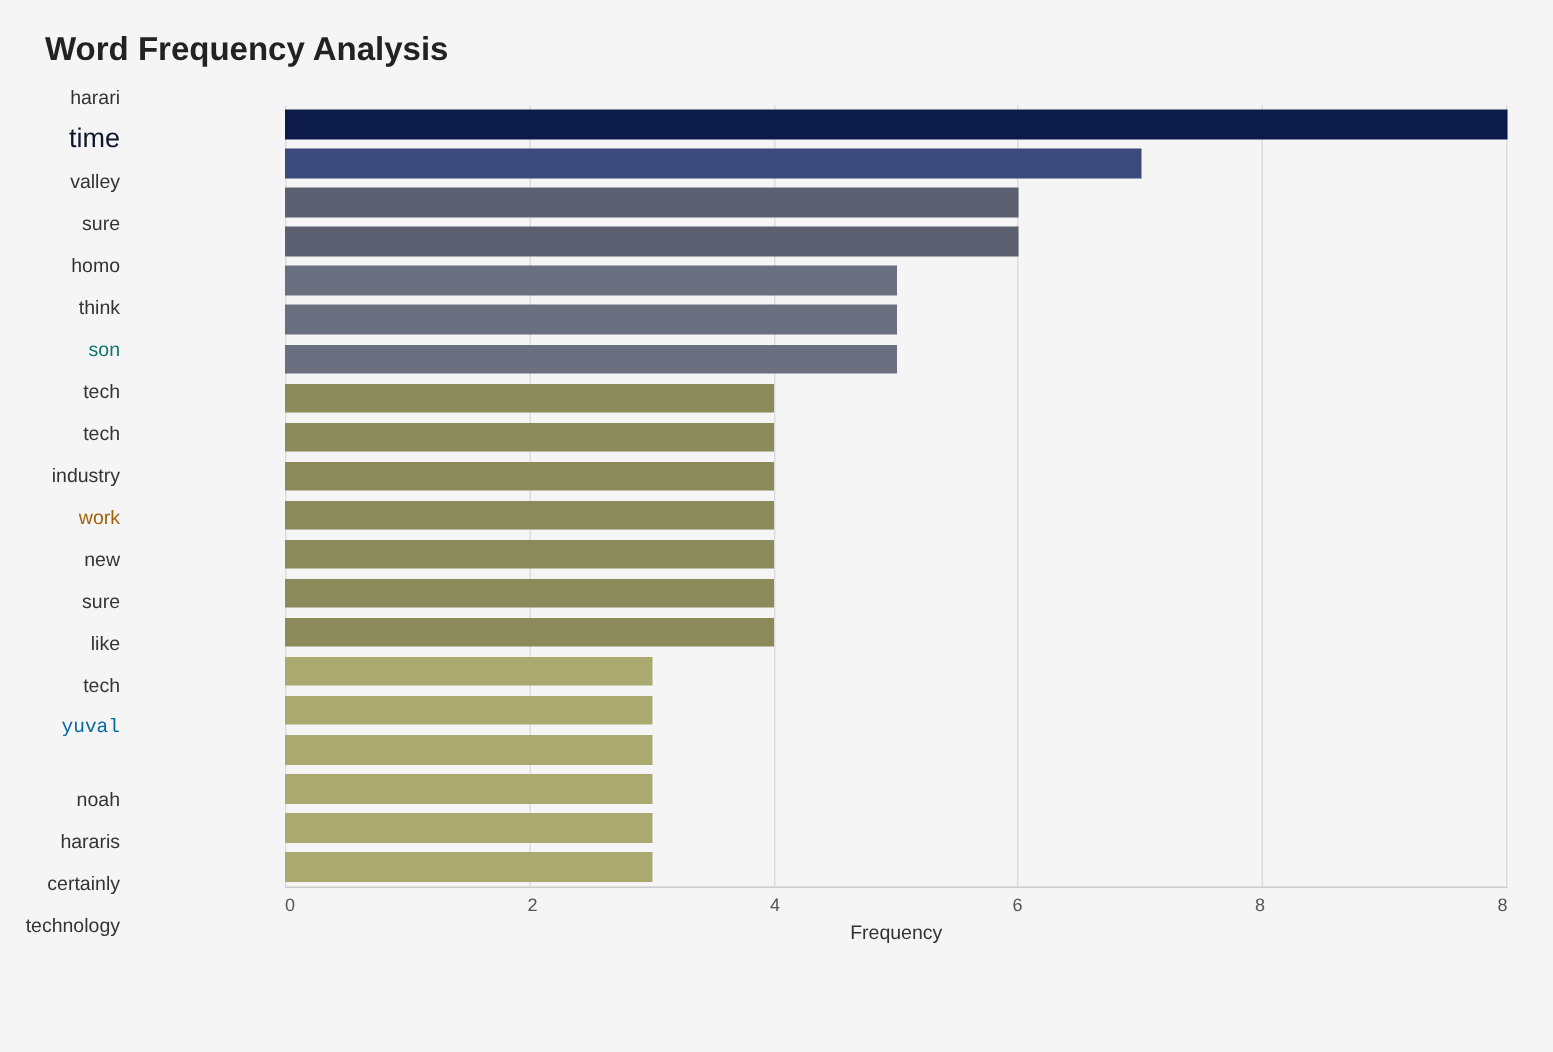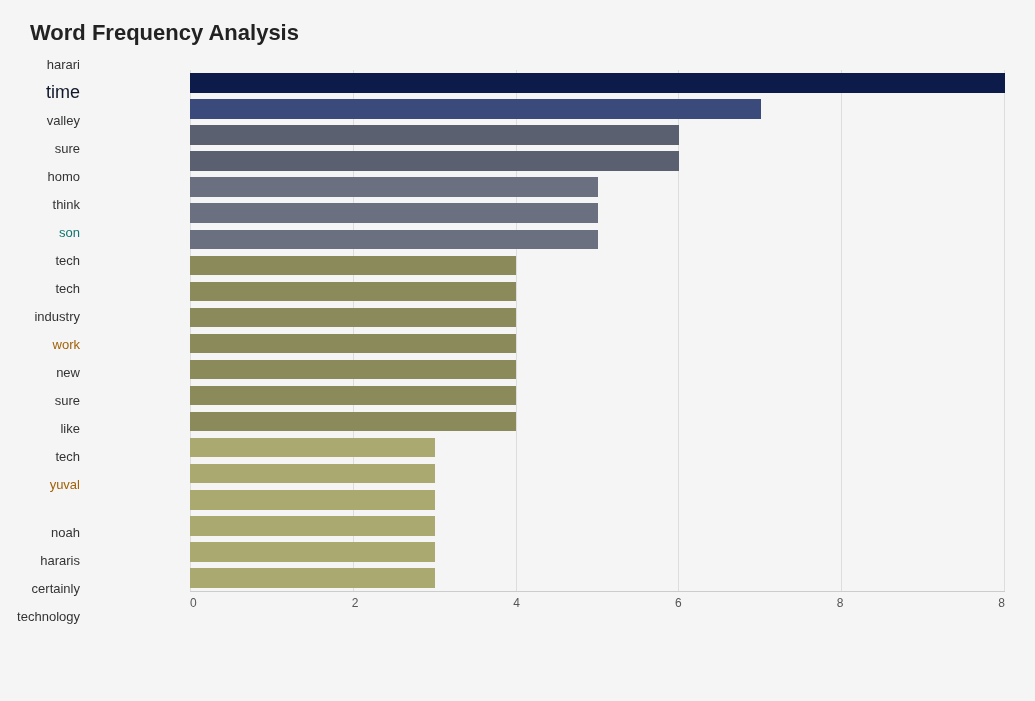--- a/index.html
+++ b/index.html
@@ -162,38 +162,39 @@
     <div class="x-axis">
       <div class="x-axis-line"></div>
       <div class="x-ticks" id="x-ticks">
           <span>0</span>
           <span>2</span>
           <span>4</span>
           <span>6</span>
           <span>8</span>
           <span>8</span>
         </div>
+      <div class="x-label">Frequency</div>
     </div>
   </div>
 
   <div id="y-labels" style="position:absolute; left:0; top:50px; bottom:70px; width:90px; display:flex; flex-direction:column;justify-content:space-between;">
   <div style="flex: 1 1 0%; display: flex; align-items: center; justify-content: flex-end; padding-right: 10px; font-size: 13px; color: rgb(51, 51, 51);">harari</div>
       <div style="flex: 1 1 0%; display: flex; align-items: center; justify-content: flex-end; padding-right: 10px; font-size: 18px; color: #0f172a; padding-left: 48px;">time</div>
       <div style="flex: 1 1 0%; display: flex; align-items: center; justify-content: flex-end; padding-right: 10px; font-size: 13px; color: rgb(51, 51, 51);">valley</div>
       <div style="flex: 1 1 0%; display: flex; align-items: center; justify-content: flex-end; padding-right: 10px; font-size: 13px; color: rgb(51, 51, 51);">sure</div>
       <div style="flex: 1 1 0%; display: flex; align-items: center; justify-content: flex-end; padding-right: 10px; font-size: 13px; color: rgb(51, 51, 51);">homo</div>
       <div style="flex: 1 1 0%; display: flex; align-items: center; justify-content: flex-end; padding-right: 10px; font-size: 13px; color: rgb(51, 51, 51);">think</div>
       <div style="flex: 1 1 0%; display: flex; align-items: center; justify-content: flex-end; padding-right: 10px; font-size: 13px; color: #0f766e;">son</div>
       <div style="flex: 1 1 0%; display: flex; align-items: center; justify-content: flex-end; padding-right: 10px; font-size: 13px; color: rgb(51, 51, 51);">tech</div>
       <div style="flex: 1 1 0%; display: flex; align-items: center; justify-content: flex-end; padding-right: 10px; font-size: 13px; color: rgb(51, 51, 51);">tech</div>
       <div style="flex: 1 1 0%; display: flex; align-items: center; justify-content: flex-end; padding-right: 10px; font-size: 13px; color: rgb(51, 51, 51);">industry</div>
       <div style="flex: 1 1 0%; display: flex; align-items: center; justify-content: flex-end; padding-right: 10px; font-size: 13px; color: #a16207;">work</div>
       <div style="flex: 1 1 0%; display: flex; align-items: center; justify-content: flex-end; padding-right: 10px; font-size: 13px; color: rgb(51, 51, 51);">new</div>
       <div style="flex: 1 1 0%; display: flex; align-items: center; justify-content: flex-end; padding-right: 10px; font-size: 13px; color: rgb(51, 51, 51);">sure</div>
       <div style="flex: 1 1 0%; display: flex; align-items: center; justify-content: flex-end; padding-right: 10px; font-size: 13px; color: rgb(51, 51, 51);">like</div>
       <div style="flex: 1 1 0%; display: flex; align-items: center; justify-content: flex-end; padding-right: 10px; font-size: 13px; color: rgb(51, 51, 51);">tech</div>
-      <div style="flex: 1 1 0%; display: flex; align-items: center; justify-content: flex-end; padding-right: 10px; font-size: 13px; color: #a16207;">yuval</div>
+      <div style="flex: 1 1 0%; display: flex; align-items: center; justify-content: flex-end; padding-right: 10px; font-size: 13px; color: #0369a1; font-family: Liberation Mono, monospace;">yuval</div>
       <div style="flex: 1 1 0%; display: flex; align-items: center; justify-content: flex-end; padding-right: 10px; font-size: 13px; color: rgb(51, 51, 51); margin-top: 20px;">noah</div>
       <div style="flex: 1 1 0%; display: flex; align-items: center; justify-content: flex-end; padding-right: 10px; font-size: 13px; color: rgb(51, 51, 51);">hararis</div>
       <div style="flex: 1 1 0%; display: flex; align-items: center; justify-content: flex-end; padding-right: 10px; font-size: 13px; color: rgb(51, 51, 51);">certainly</div>
       <div style="flex: 1 1 0%; display: flex; align-items: center; justify-content: flex-end; padding-right: 10px; font-size: 13px; color: rgb(51, 51, 51);">technology</div>
     </div>
 </div>
 
 </body></html>

